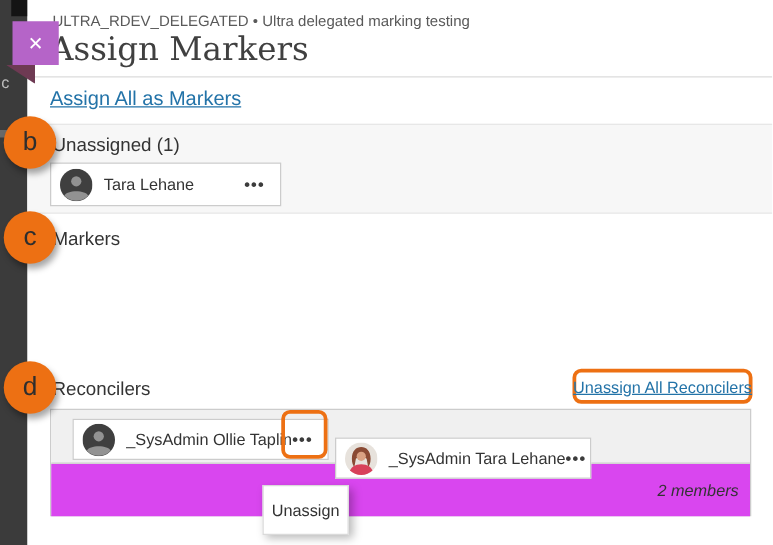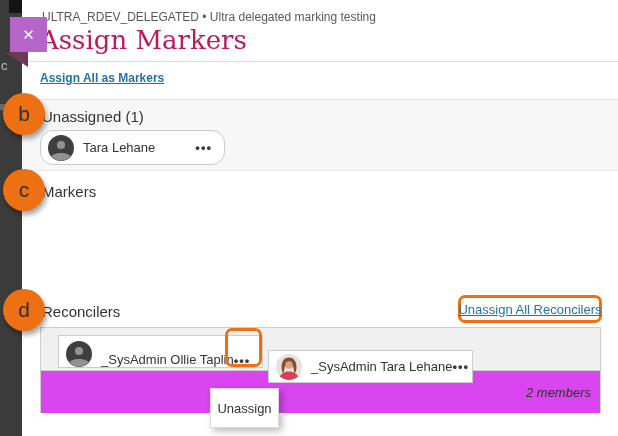--- a/index.html
+++ b/index.html
@@ -17,60 +17,60 @@
 
   
   .close-btn { position:absolute; left:10px; top:17px; width:37px; height:35px; background:#b564c8;
                color:#fff; display:flex; align-items:center; justify-content:center;
                font-size:15px; font-weight:bold; cursor:pointer; z-index:30; }
   .close-fold { position:absolute; left:5px; top:52px; width:23px; height:15px; background:#6e3a53;
                 clip-path:polygon(0 0,100% 0,100% 100%); z-index:29; }
 
   .breadcrumb { position:absolute; left:20px; top:10px; font-size:12px; color:#595959; white-space:nowrap; }
   .page-title { position:absolute; left:18px; top:25px; font-family:"DejaVu Serif","Liberation Serif",serif;
-                font-size:26px; color:#be185d; }
+                font-size:26px; color:#404040; }
   .header-divider { position:absolute; left:0; top:61px; width:596px; height:1px; background:#dcdcdc; }
 
-  .assign-all-link { position:absolute; left:18px; top:71px; font-size:12px; font-weight:bold;
+  .assign-all-link { position:absolute; left:18px; top:71px; font-size:16px; font-weight:normal;
                      color:#2373a8; text-decoration:underline; cursor:pointer; }
 
   
   .unassigned-band { position:absolute; left:0; top:99px; width:596px; height:72px; background:#f7f7f7;
                      border-top:1px solid #e7e7e7; border-bottom:1px solid #e7e7e7; }
   .section-heading { font-size:15px; color:#333; }
   .unassigned-heading { position:absolute; left:20px; top:8px; }
 
   .member-chip { position:absolute; display:flex; align-items:center; background:#fff;
                  border:1px solid #ccc; height:35px; cursor:grab; }
   .chip-avatar { width:26px; height:26px; margin-left:7px; flex:0 0 26px; }
   .chip-name { font-size:13px; color:#333; margin-left:9px; white-space:nowrap; }
   .chip-dots { margin-left:auto; margin-right:12px; font-size:13px; font-weight:bold; color:#3c3c3c;
                letter-spacing:1px; cursor:pointer; line-height:1; }
 
-  .unassigned-chip { left:18px; top:30px; width:185px;border-radius:13px; }
+  .unassigned-chip { left:18px; top:30px; width:185px; }
 
   
   .markers-heading { position:absolute; left:20px; top:183px; }
   .markers-box { position:absolute; left:20px; top:206px; width:560px; height:79px; border:1px solid #ccc; }
   .markers-drop { height:38px; background:#f0f0f0; border-bottom:1px solid #ccc; }
   .markers-footer { height:40px; background:#fff; display:flex; align-items:center; justify-content:flex-end;
                     padding-right:10px; font-size:13px; color:#333; }
 
   
   .reconcilers-heading { position:absolute; left:20px; top:303px; }
   .unassign-all-highlight { position:absolute; left:436px; top:295px; width:144px; height:28px;
                             border:3px solid #ed7013; border-radius:7px; display:flex; align-items:center;
                             justify-content:center; z-index:10; }
   .unassign-all-link { font-size:13px; color:#2373a8; text-decoration:underline; cursor:pointer; white-space:nowrap; }
 
   .reconcilers-box { position:absolute; left:18px; top:327px; width:561px; height:86px; border:1px solid #ccc; }
   .reconcilers-row { position:relative; height:43px; background:#f0f0f0; border-bottom:1px solid #ccc; }
   .reconcilers-footer { height:42px; background:#d946ef; display:flex; align-items:center; justify-content:flex-end;
                         padding-right:9px; font-size:13px; color:#333;font-style:italic; }
-  .chip-ollie { left:17px; top:7px; width:205px; height:33px;align-items:flex-end; }
+  .chip-ollie { left:17px; top:7px; width:205px; height:33px; }
   .chip-tara  { left:227px; top:22px; width:205px; height:33px; }
   .chip-ollie .chip-avatar, .chip-tara .chip-avatar { width:26px; height:26px; }
 
   .dots-highlight { position:absolute; left:184px; top:0px; width:37px; height:39px;
                     border:3px solid #ed7013; border-radius:7px; z-index:12; pointer-events:none; }
 
   .unassign-menu { position:absolute; left:188px; top:388px; width:69px; height:40px; background:#fff;
                    border:1px solid #dadada; box-shadow:3px 3px 7px rgba(0,0,0,.28);
                    display:flex; align-items:center; justify-content:center; z-index:20; }
   .unassign-menu-item { font-size:13px; color:#333; cursor:pointer; }

